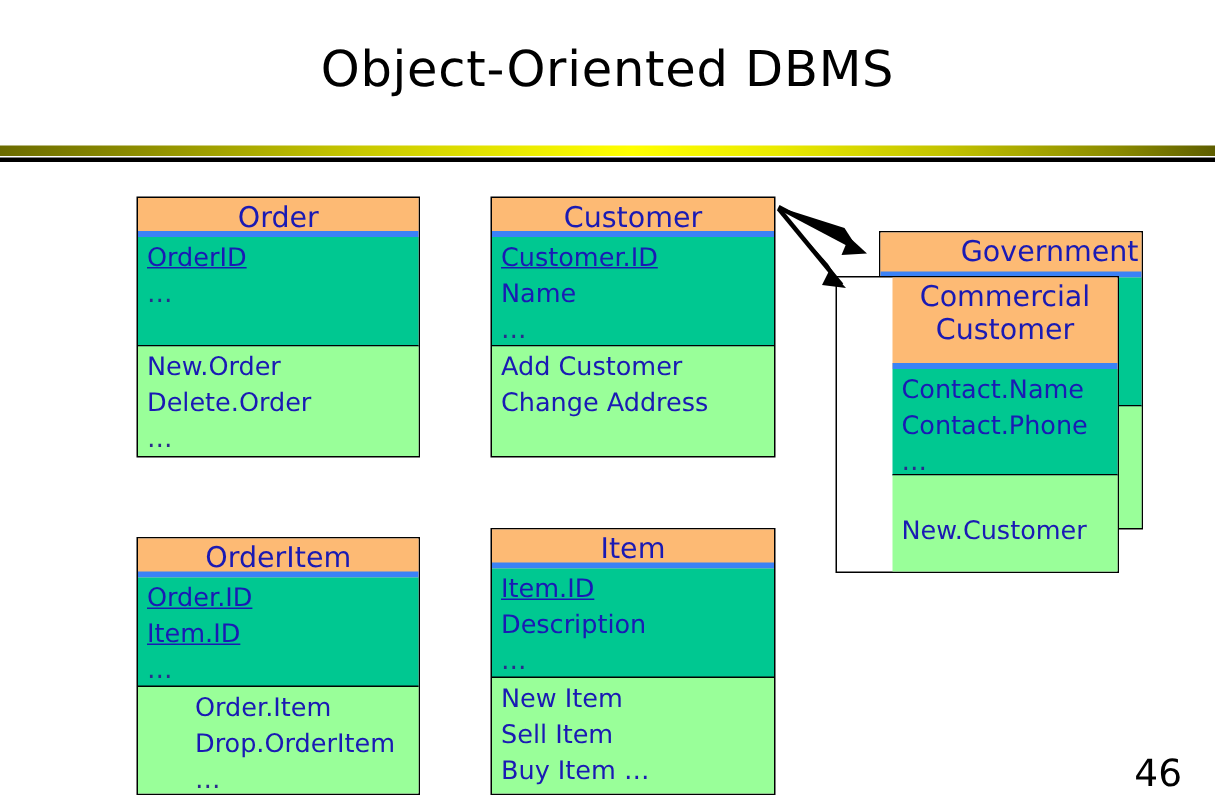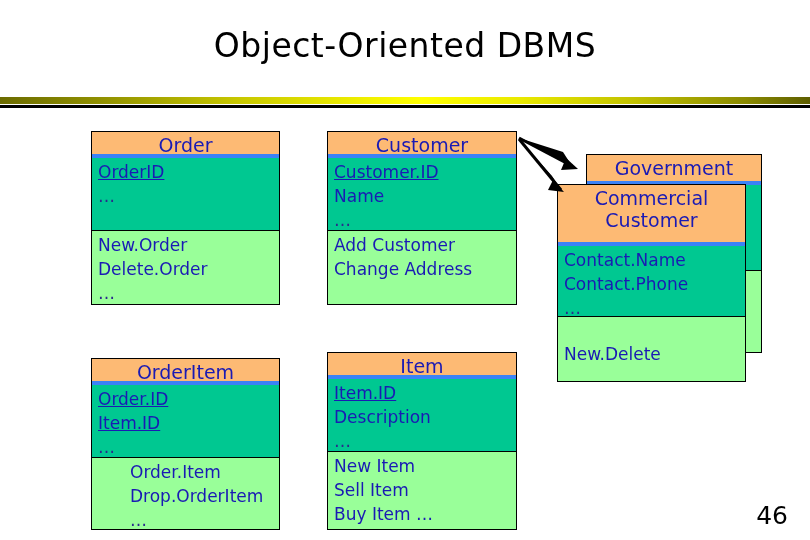--- a/index.html
+++ b/index.html
@@ -125,26 +125,26 @@
   #box-orderitem .uml-attrs { height: 73px; }
   #box-orderitem .uml-ops   { height: 71px; padding-left: 38px; }
 
   #box-item         { left: 327px; top: 352px; width: 190px; height: 178px; }
   #box-item .uml-head  { height: 26px; }
   #box-item .uml-attrs { height: 73px; }
   #box-item .uml-ops   { height: 77px; }
 
   
   #box-government   { left: 586px; top: 154px; width: 176px; height: 199px; z-index: 1; }
-  #box-government .uml-head  { height: 30px; font-size: 19px; }
+  #box-government .uml-head  { height: 30px; font-size: 19px; text-align: right; }
   #box-government .uml-attrs { height: 86px; }
   #box-government .uml-ops   { height: 81px; }
 
   
-  #box-commercial   { left: 557px; top: 184px; width: 189px; height: 198px; z-index: 3; }
+  #box-commercial   { left: 557px; top: 184px; width: 189px; height: 198px; z-index: 3; padding-left: 37px; }
   #box-commercial .uml-head  { height: 61px; font-size: 19px; padding-top: 2px; }
   #box-commercial .uml-attrs { height: 71px; }
   #box-commercial .uml-ops   { height: 64px; }
   #box-commercial .uml-ops   { padding-top: 25px; }
 
   
   #arrows {
     position: absolute;
     left: 0; top: 0;
     width: 810px; height: 540px;
@@ -189,21 +189,21 @@
   <div class="uml-head">
     <div>Commercial</div>
     <div>Customer</div>
   </div>
   <div class="uml-attrs">
     <div>Contact.Name</div>
     <div>Contact.Phone</div>
     <div class="dots">…</div>
   </div>
   <div class="uml-ops">
-    <div>New.Delete</div>
+    <div>New.Customer</div>
   </div>
 </div>
 
 <div class="uml-box" id="box-order">
   <div class="uml-head">Order</div>
   <div class="uml-attrs">
     <div class="key">OrderID</div>
     <div class="dots">…</div>
   </div>
   <div class="uml-ops">

